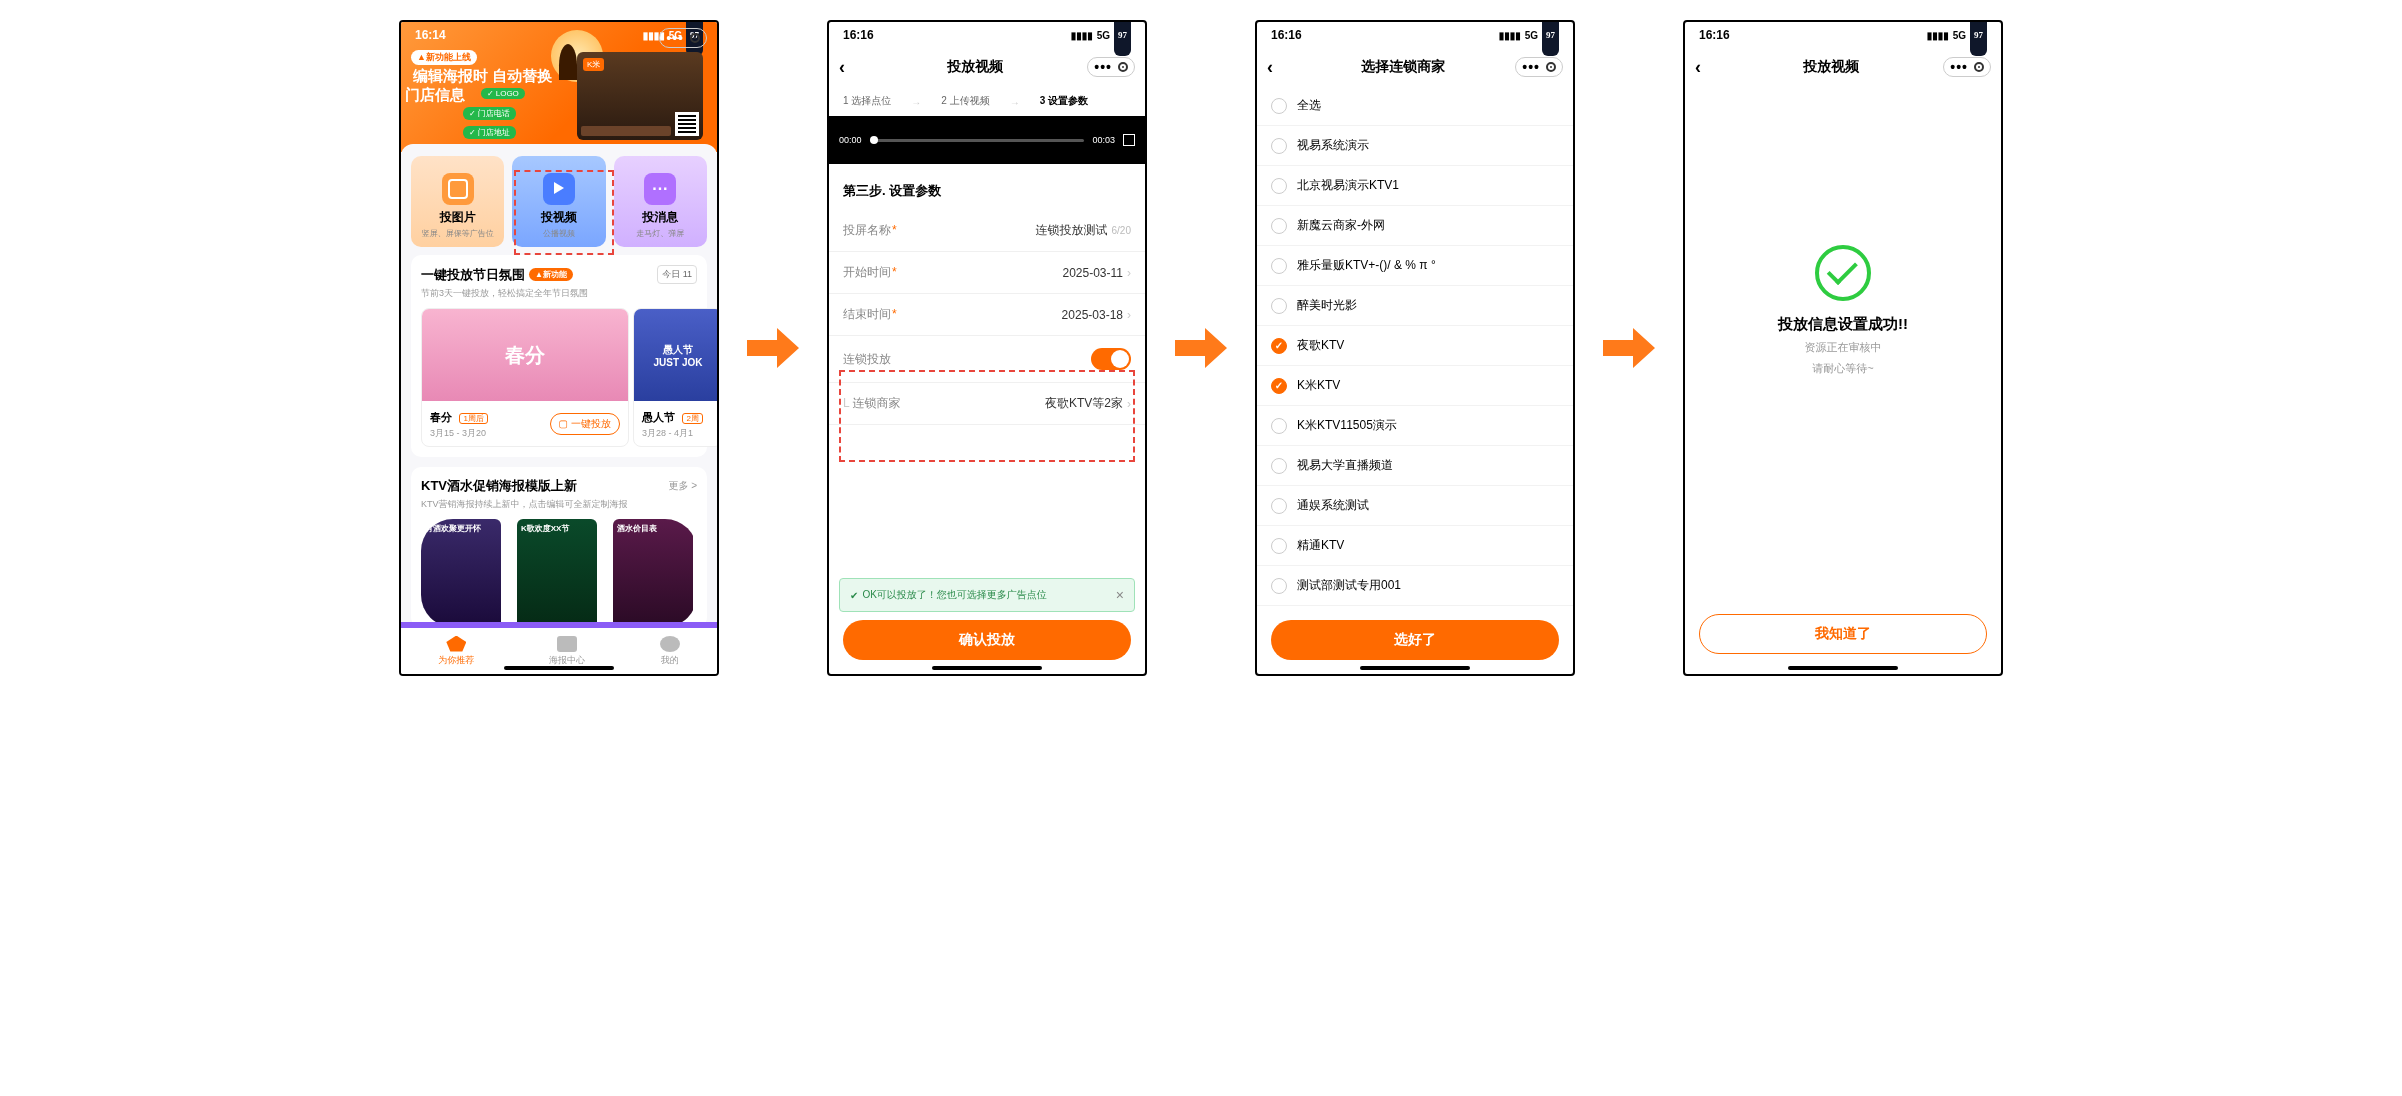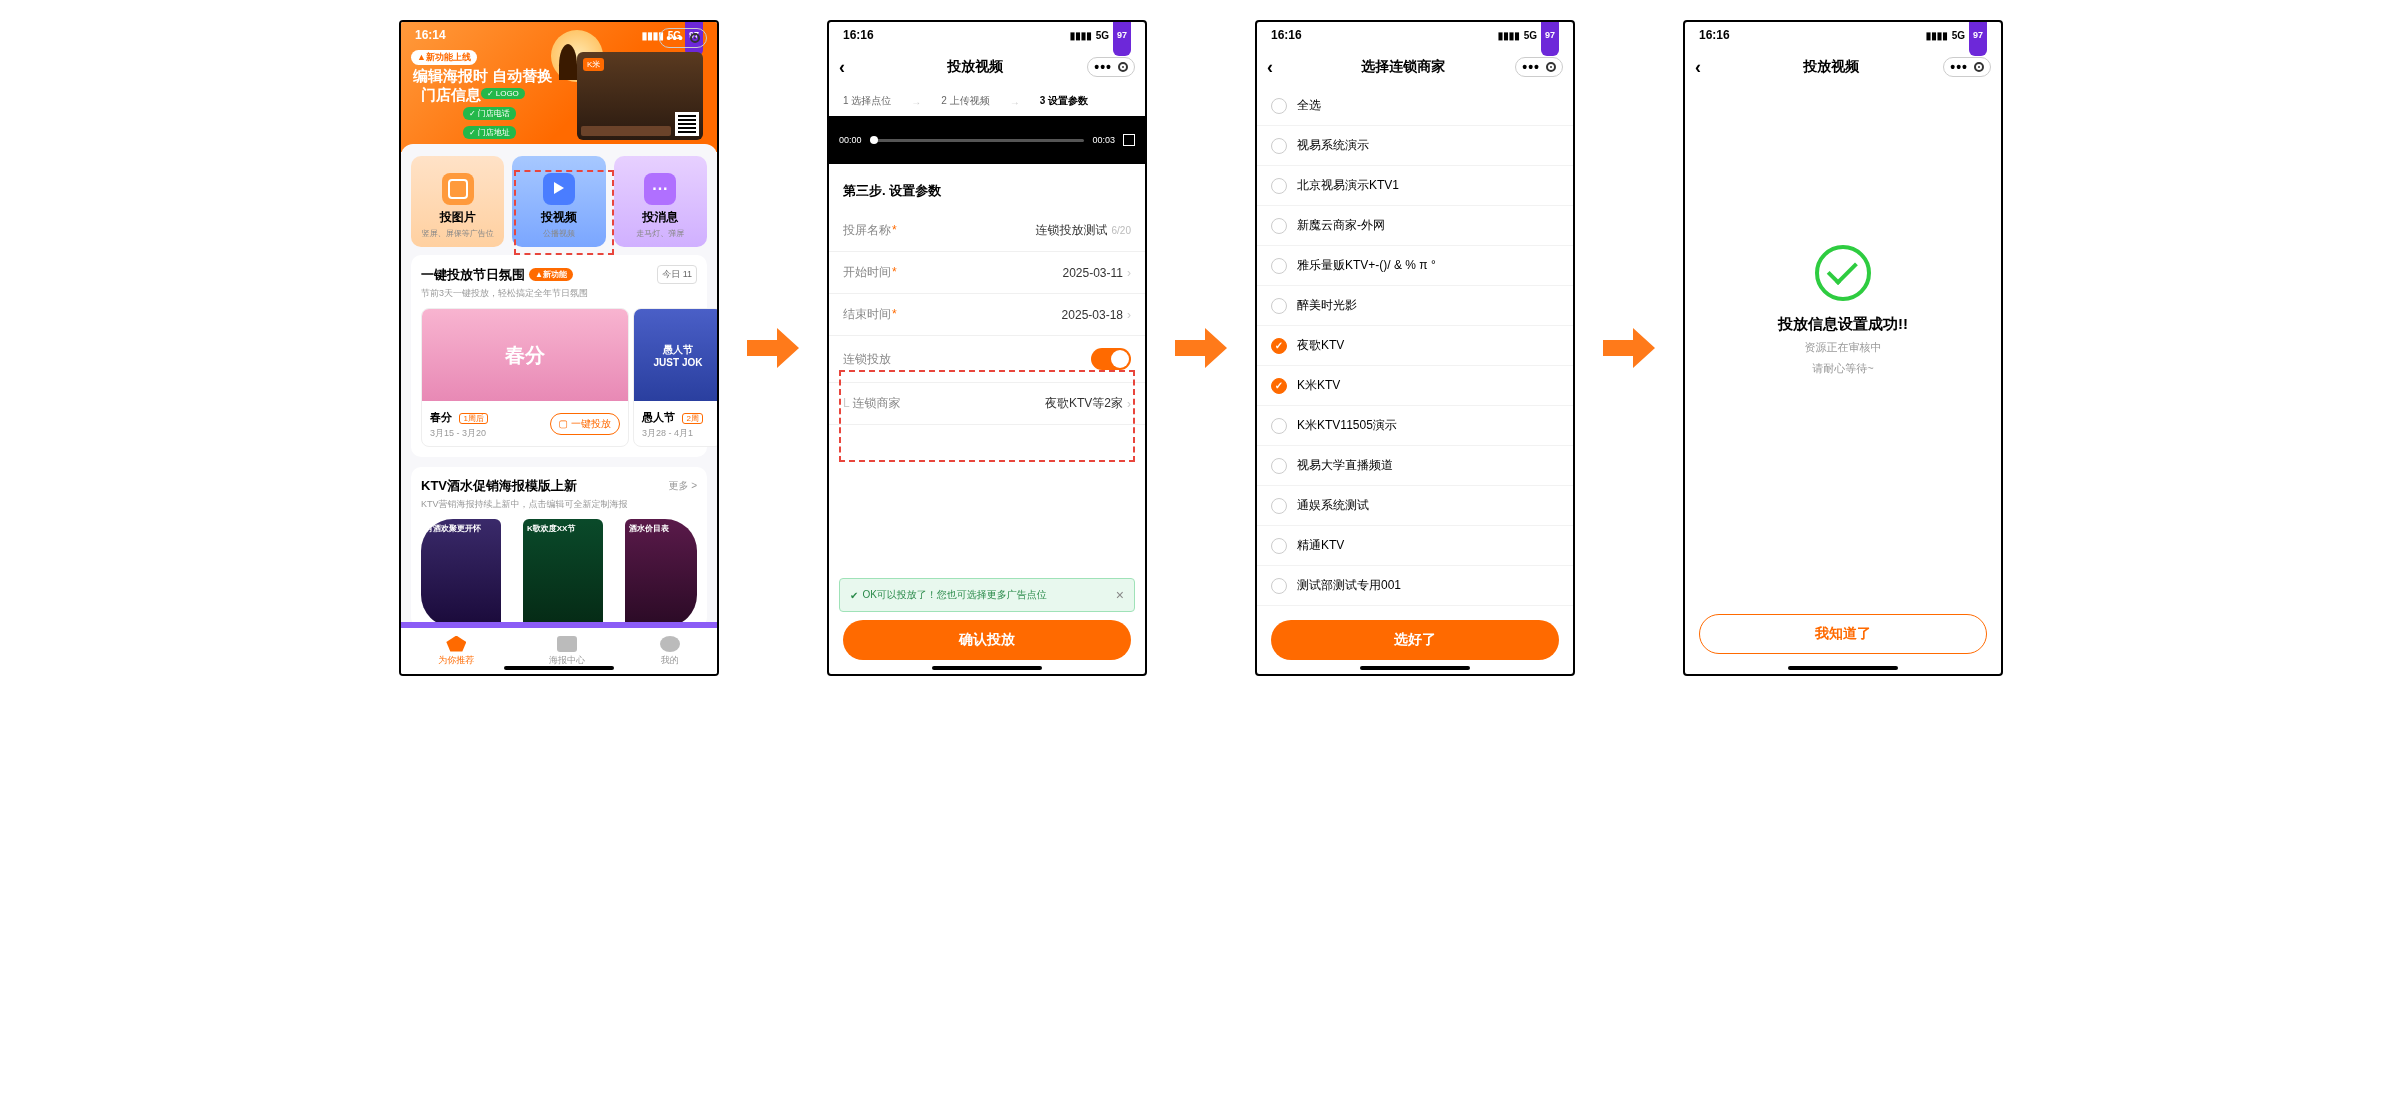--- a/index.html
+++ b/index.html
@@ -34,21 +34,21 @@
     height: 26px;
     display:flex;
     align-items:center;
     justify-content:space-between;
     padding: 0 14px;
     font-size:12px;
     font-weight:600;
   }
   .statusbar.light { color:#fff; }
   .statusbar .sig { display:flex;align-items:center;gap:4px;font-size:10px; }
-  .pill97 { background:#6d28d9;color:#fff;border-radius:6px;padding:16px 4px;font-size:9px;font-weight:700; }
+  .pill97 { background:#0f172a;color:#fff;border-radius:6px;padding:16px 4px;font-size:9px;font-weight:700;font-family:Liberation Serif, serif; }
   
   .navhead {
     height: 38px;
     display:flex;align-items:center;justify-content:space-between;
     padding:0 10px;
     font-size:14px;font-weight:600;
   }
   .navhead .center{flex:1;text-align:center;}
   .navhead .back{width:24px;font-size:18px;}
   .navhead .menu{display:flex;align-items:center;gap:6px;}
@@ -58,21 +58,21 @@
   .menu-pill .circ::after{content:'';position:absolute;inset:2px;border-radius:50%;background:#333;}
   
   .s1-top {
     height:130px;
     background:linear-gradient(135deg,#ff9a3c 0%,#ff6a00 60%);
     position:relative;
     color:#fff;
   }
   .s1-newbadge{position:absolute;left:10px;top:28px;background:#fff;color:#ff6a00;font-size:9px;padding:1px 6px;border-radius:8px;font-weight:600;}
   .s1-hl{position:absolute;left:12px;top:44px;font-size:15px;font-weight:700;line-height:1.3;}
-  .s1-hl2{position:absolute;left:20px;top:64px;font-size:15px;font-weight:700;}
+  .s1-hl2{position:absolute;left:4px;top:64px;font-size:15px;font-weight:700;}
   .s1-tag{background:#23b84a;color:#fff;font-size:8px;padding:1px 6px;border-radius:6px;display:inline-flex;align-items:center;gap:2px;}
   .s1-tag::before{content:'✓';}
   .s1-tags1{position:absolute;left:62px;top:85px;display:flex;gap:4px;}
   .s1-tags2{position:absolute;left:62px;top:104px;display:flex;gap:4px;}
   .s1-tags3{position:absolute;left:244px;top:85px;}
   .s1-poster{position:absolute;right:14px;top:30px;width:126px;height:88px;background:linear-gradient(#5a3a20,#2a1a10);border-radius:6px;}
   .s1-poster .km{position:absolute;left:6px;top:6px;background:#ff6a00;color:#fff;font-size:8px;padding:1px 4px;border-radius:3px;}
   .s1-poster .qr{position:absolute;right:4px;bottom:4px;width:24px;height:24px;background:#fff;}
   .s1-poster .qr::after{content:'';position:absolute;inset:3px;background:repeating-linear-gradient(0deg,#000 0 2px,#fff 2px 4px),repeating-linear-gradient(90deg,#000 0 2px,transparent 2px 4px);}
   .s1-poster .bar{position:absolute;left:4px;bottom:4px;right:32px;height:10px;background:#6b432a;border-radius:2px;}
@@ -104,21 +104,21 @@
   .s1-sec .sub{font-size:9px;color:#999;margin-top:3px;}
   .s1-fest{display:flex;gap:4px;margin-top:8px;}
   .s1-fcard{flex:0 0 208px;border-radius:8px;overflow:hidden;background:#fff;border:1px solid #eee;}
   .s1-fimg{height:92px;background:linear-gradient(#f8b4d0,#e889b5);display:flex;align-items:center;justify-content:center;color:#fff;font-size:20px;font-weight:700;}
   .s1-fcard:nth-child(2) .s1-fimg{background:linear-gradient(#4a5fc7,#2a3f9f);font-size:10px;padding:4px;}
   .s1-finfo{padding:6px 8px;display:flex;align-items:center;justify-content:space-between;}
   .s1-fname{font-size:11px;font-weight:600;}
   .tag-week{font-size:8px;color:#ff6a00;border:1px solid #ff6a00;border-radius:3px;padding:0 3px;margin-left:3px;}
   .s1-fdate{font-size:9px;color:#999;margin-top:2px;}
   .btn-onekey{border:1px solid #ff6a00;color:#ff6a00;font-size:10px;padding:3px 8px;border-radius:12px;display:flex;align-items:center;gap:3px;}
-  .s1-posters{display:flex;gap:22px;margin-top:8px;overflow:hidden;border-radius:32px;}
+  .s1-posters{display:flex;gap:16px;margin-top:8px;overflow:hidden;border-radius:32px;}
   .s1-p{flex:0 0 80px;height:108px;border-radius:6px;background:linear-gradient(#3a2a6a,#1a0a3a);position:relative;color:#fff;font-size:8px;padding:4px;}
   .s1-p .hdr{font-weight:700;}
   .s1-tabbar{height:52px;background:#fff;border-top:6px solid #8b5cf6;display:flex;align-items:center;justify-content:space-around;}
   .s1-tab{text-align:center;font-size:9px;color:#999;}
   .s1-tab.active{color:#ff6a00;}
   .s1-tab .i{width:20px;height:16px;margin:0 auto 2px;}
   .s1-tab.active .i{background:#ff6a00;border-radius:2px;clip-path:polygon(50% 0,100% 40%,80% 100%,20% 100%,0 40%);}
   .s1-tab:nth-child(2) .i{background:#bbb;border-radius:3px;}
   .s1-tab:nth-child(3) .i{background:#bbb;border-radius:50%;}
   .home-ind{position:absolute;bottom:4px;left:50%;transform:translateX(-50%);width:110px;height:4px;background:#000;border-radius:2px;}

